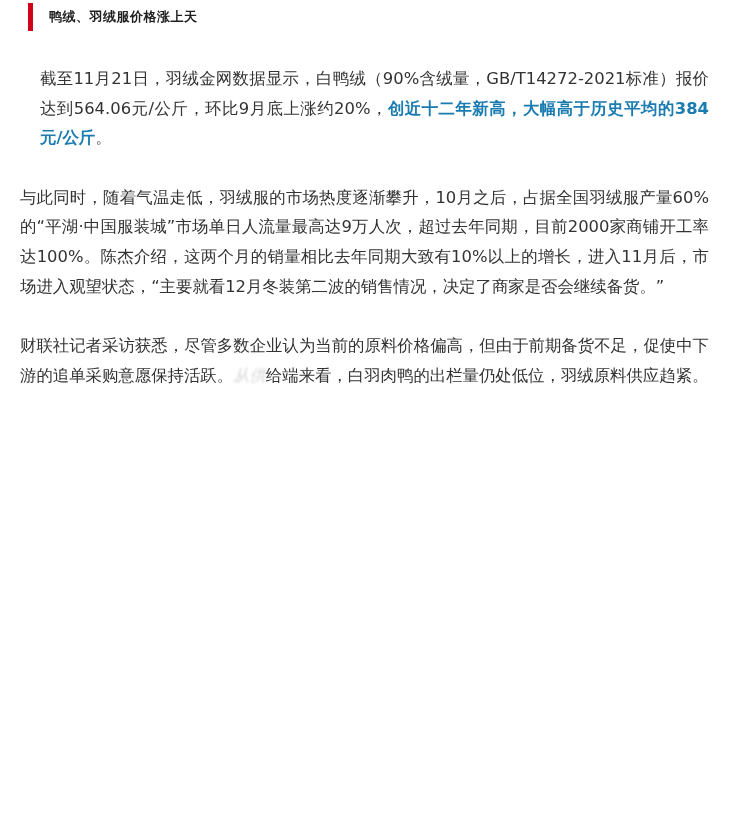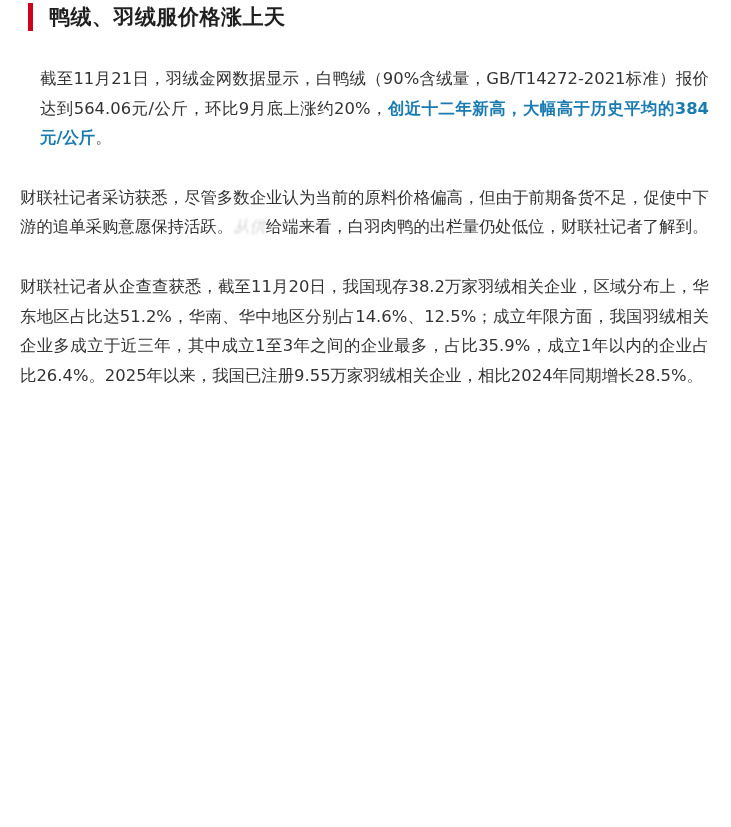--- a/index.html
+++ b/index.html
@@ -31,21 +31,21 @@
     }
     .heading .bar {
       position: absolute;
       left: 0;
       top: 3px;
       width: 5px;
       height: 28px;
       background: #d0021b;
     }
     .heading .title {
-      font-size: 21px;
+      font-size: 13px;
       font-weight: bold;
       color: #1f1f1f;
       letter-spacing: 0.5px;
     }
     .para {
       margin: 0;
       font-size: 16.4px;
       line-height: 29.6px;
       text-align: justify;
       color: #333333;
@@ -67,19 +67,19 @@
 
 <div class="article">
 
   <div class="heading">
     <span class="bar"></span>
     <span class="title">鸭绒、羽绒服价格涨上天</span>
   </div>
 
   <p class="para p1"><span>截至11月21日，羽绒金网数据显示，白鸭绒（90%含绒量，GB/T14272-2021标准）报价达到564.06元/公斤，环比9月底上涨约20%，</span><span class="highlight">创近十二年新高，大幅高于历史平均的384元/公斤</span><span>。</span></p>
 
+  <p class="para p-gap">与此同时，随着气温走低，羽绒服的市场热度逐渐攀升，10月之后，占据全国羽绒服产量60%的“平湖·中国服装城”市场单日人流量最高达9万人次，超过去年同期，目前2000家商铺开工率达100%。陈杰介绍，这两个月的销量相比去年同期大致有10%以上的增长，进入11月后，市场进入观望状态，“主要就看12月冬装第二波的销售情况，决定了商家是否会继续备货。”</p>
 
 
-  <p class="para p-gap"><span>财联社记者采访获悉，尽管多数企业认为当前的原料价格偏高，但由于前期备货不足，促使中下游的追单采购意愿保持活跃。</span><span class="faded">从供</span><span>给端来看，白羽肉鸭的出栏量仍处低位，财联社记者了解到。</span></p>
+  <p class="para p-gap"><span>财联社记者采访获悉，尽管多数企业认为当前的原料价格偏高，但由于前期备货不足，促使中下游的追单采购意愿保持活跃。</span><span class="faded">从供</span><span>给端来看，白羽肉鸭的出栏量仍处低位，羽绒原料供应趋紧。</span></p>
 
-  <p class="para p-gap">财联社记者从企查查获悉，截至11月20日，我国现存38.2万家羽绒相关企业，区域分布上，华东地区占比达51.2%，华南、华中地区分别占14.6%、12.5%；成立年限方面，我国羽绒相关企业多成立于近三年，其中成立1至3年之间的企业最多，占比35.9%，成立1年以内的企业占比26.4%。2025年以来，我国已注册9.55万家羽绒相关企业，相比2024年同期增长28.5%。</p>
 
 </div>
 
 </body></html>

